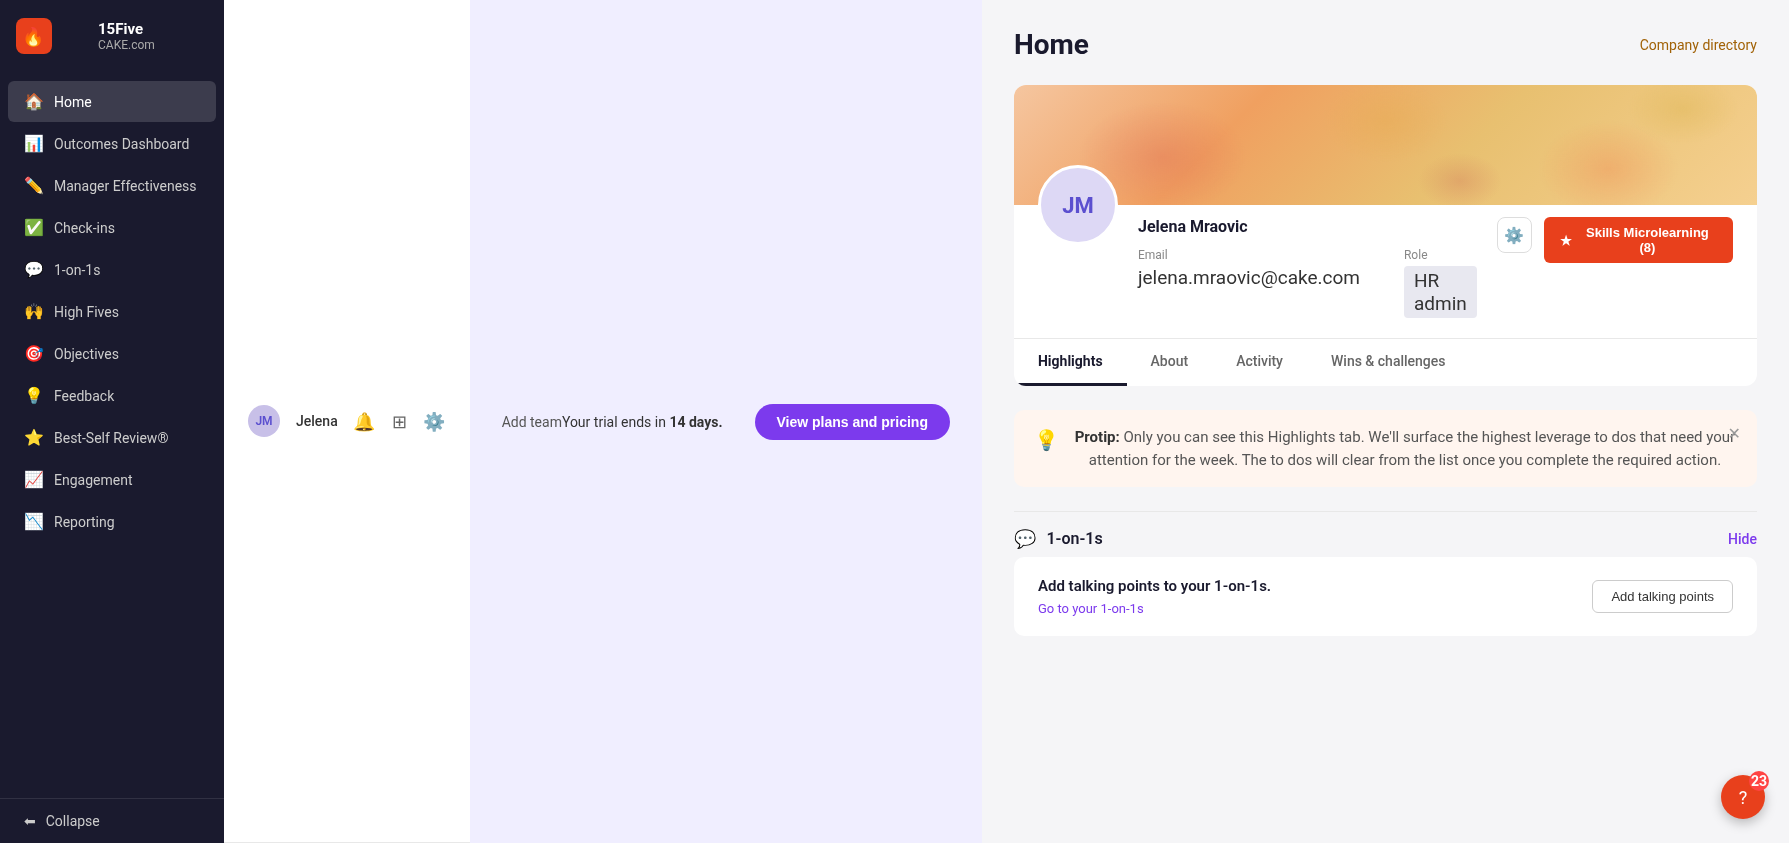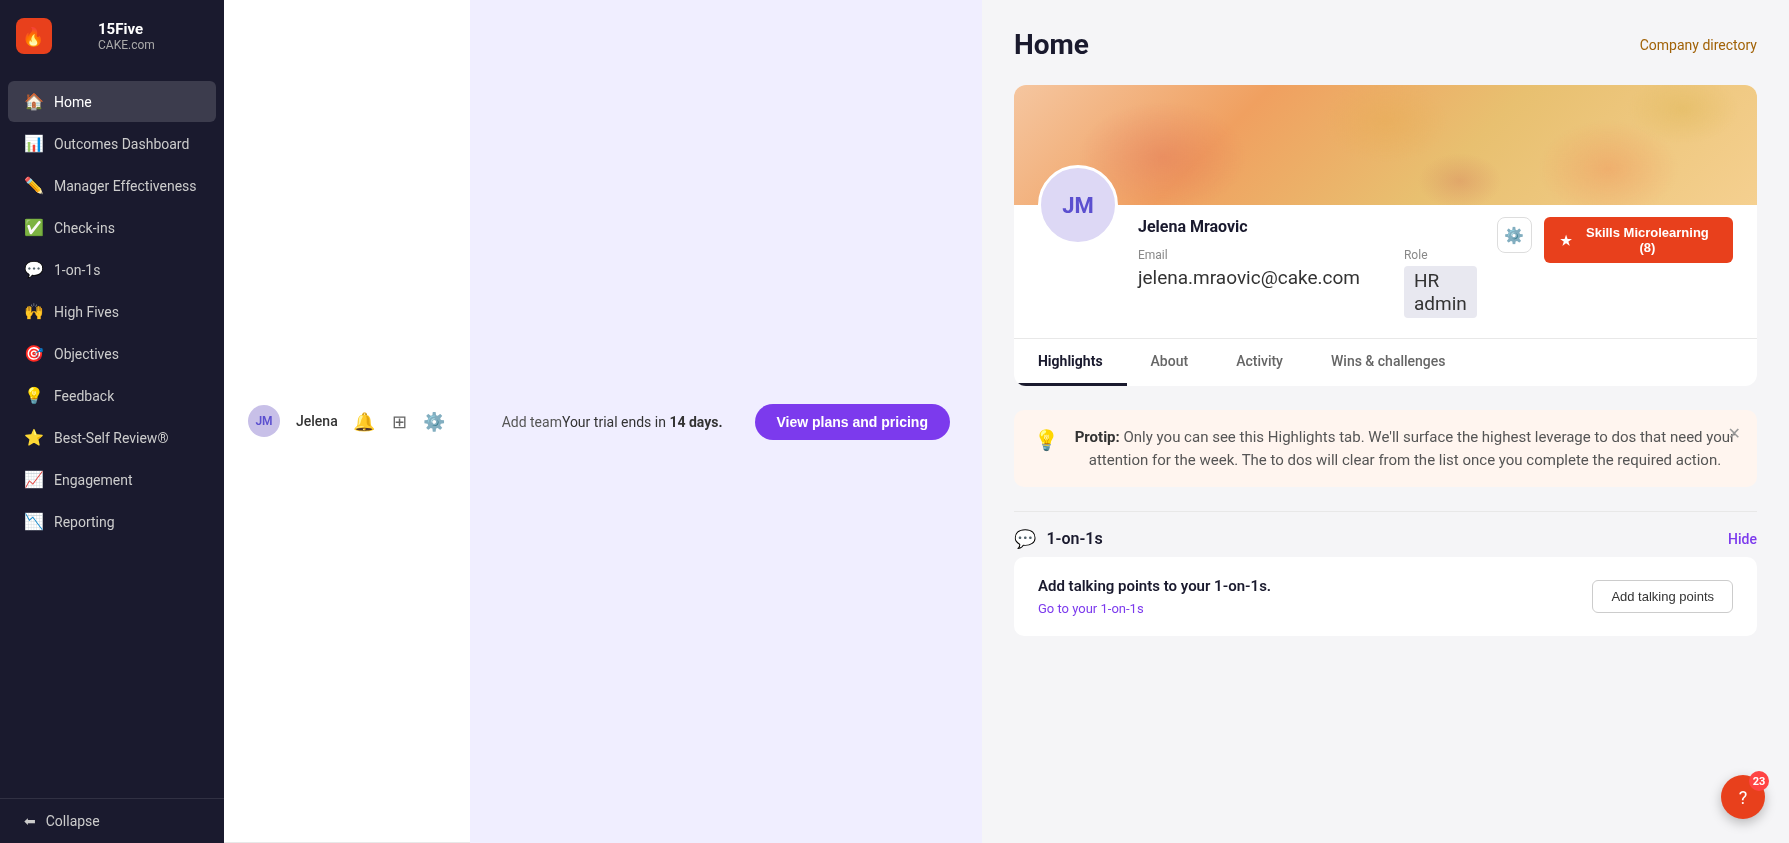--- a/index.html
+++ b/index.html
@@ -323,21 +323,21 @@
     }
     .help-badge {
       position: absolute;
       top: -4px;
       right: -4px;
       background: #ff4444;
       color: #fff;
       border-radius: 50%;
       width: 20px;
       height: 20px;
-      font-size: 11px;
+      font-size: 14px;
       display: flex;
       align-items: center;
       justify-content: center;
       font-weight: 700;
     }
   </style>
 </head>
 <body>
 
 <nav class="sidebar">

